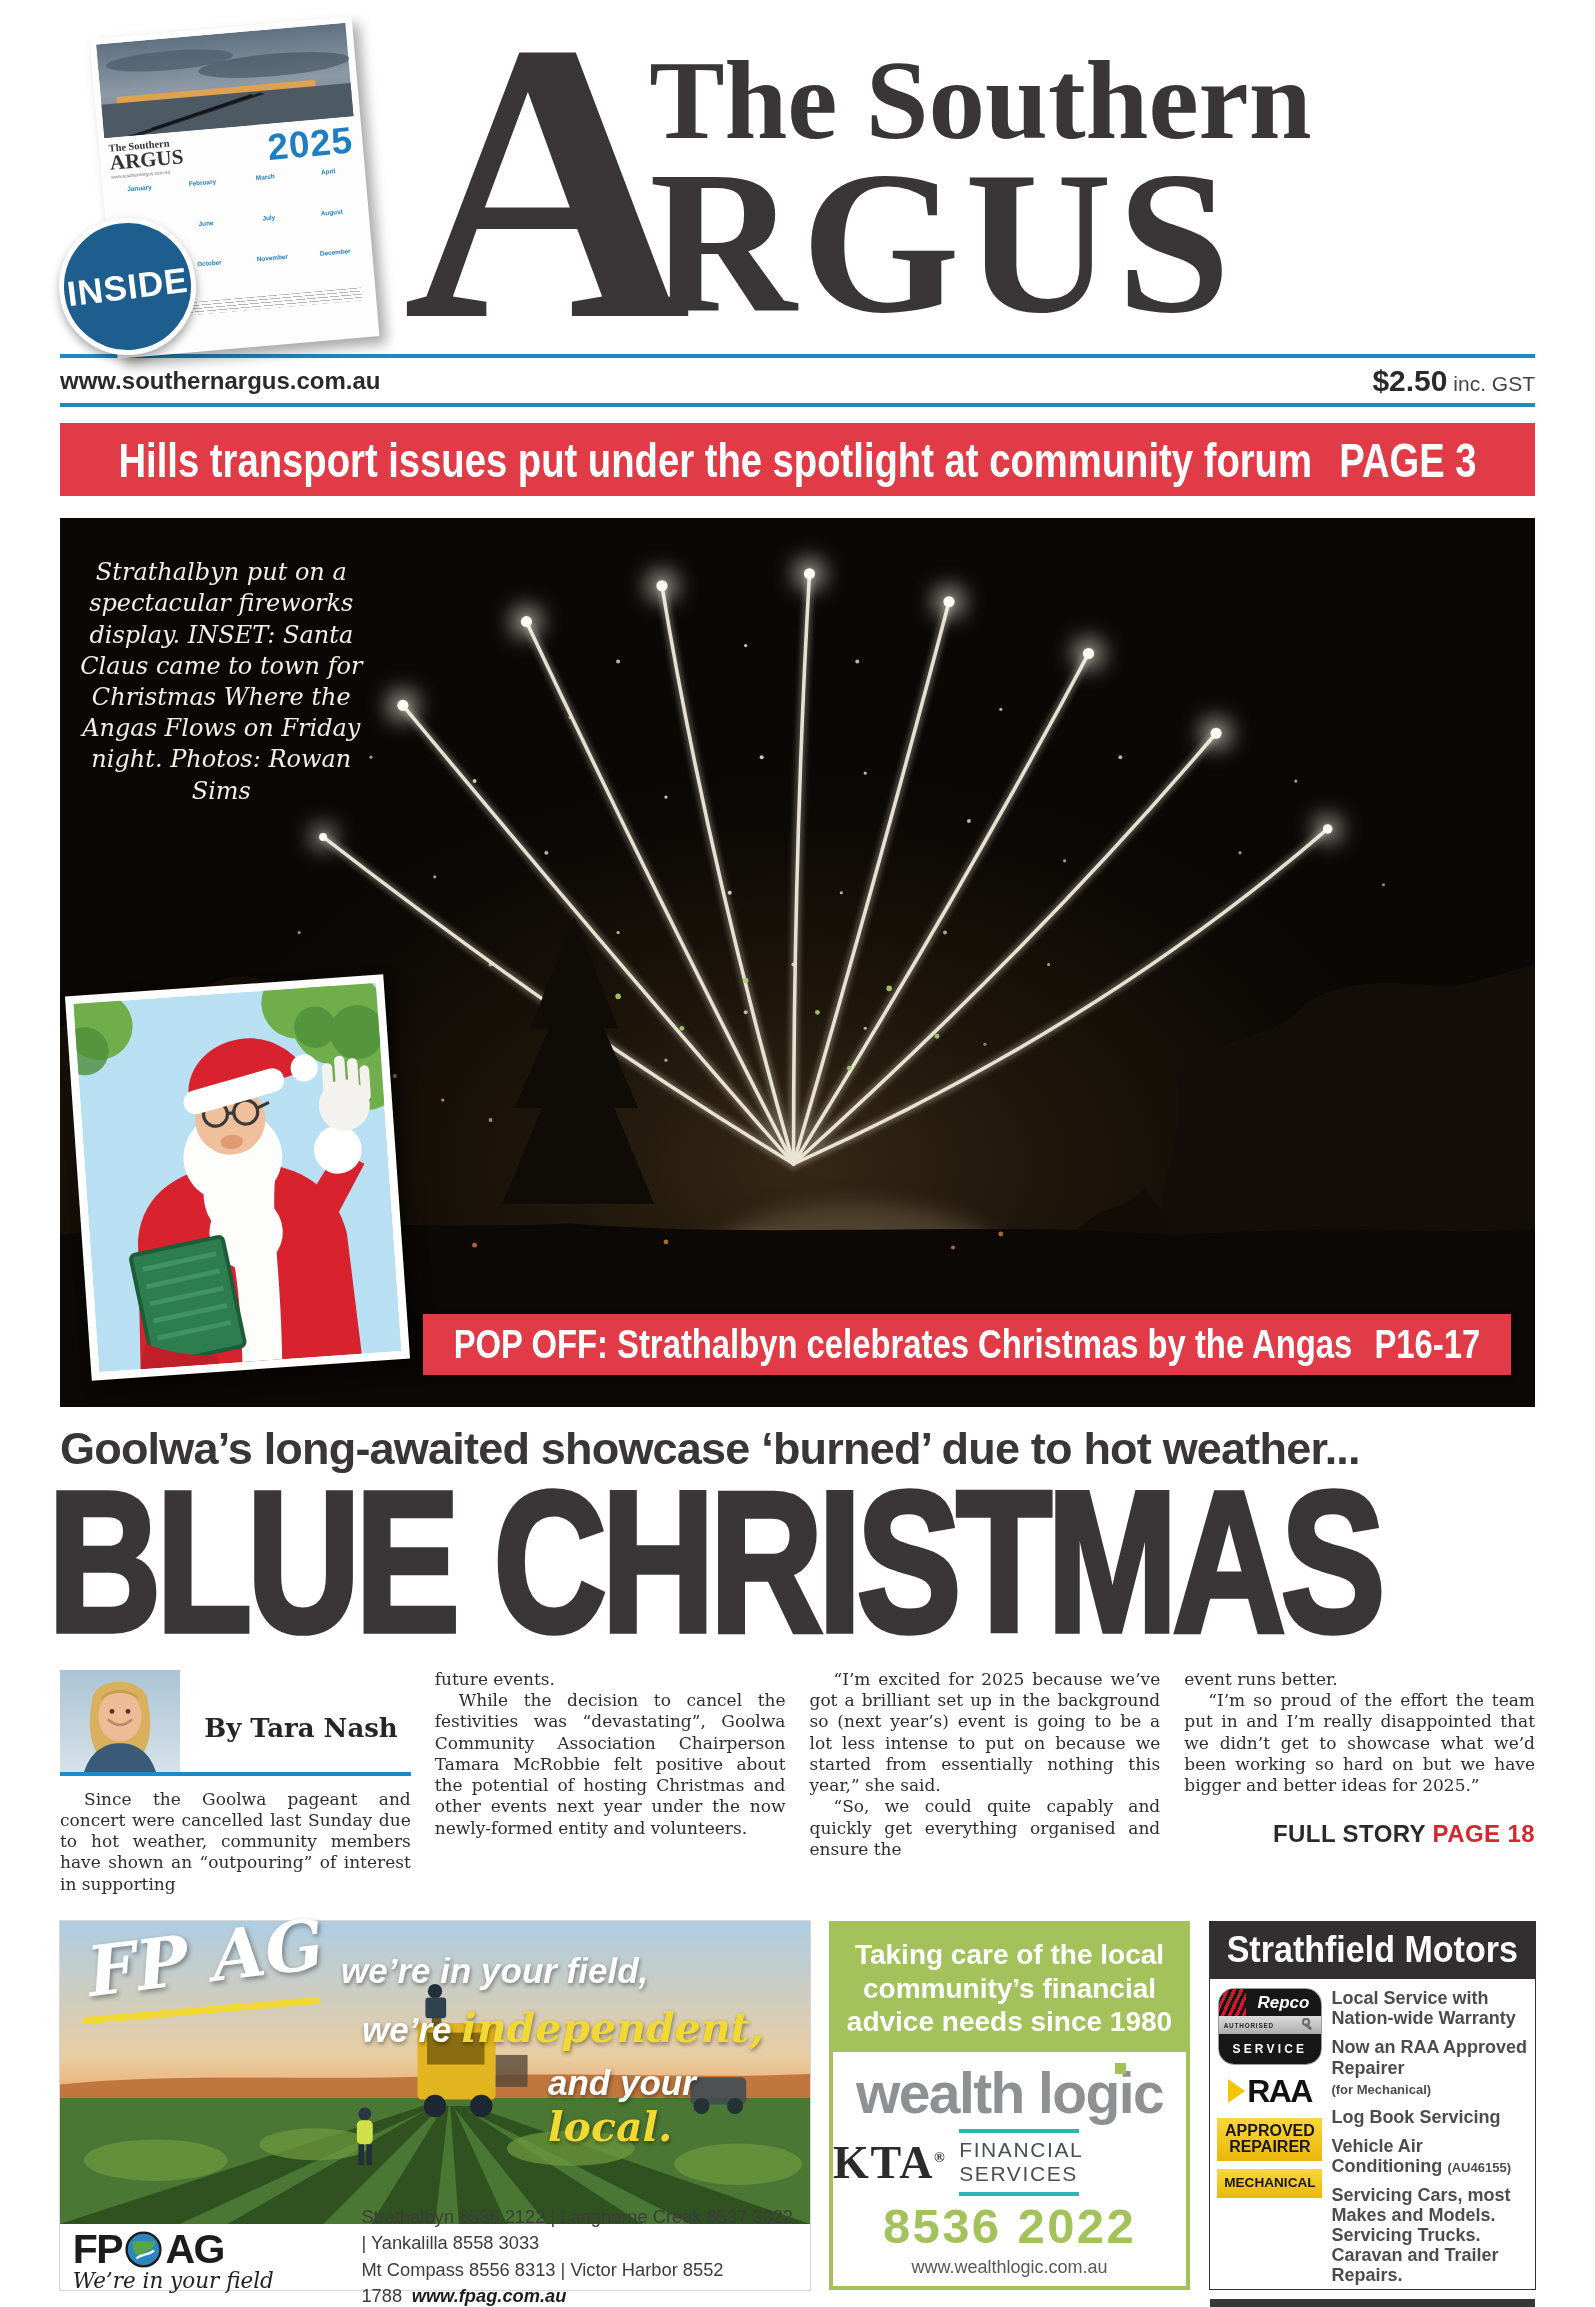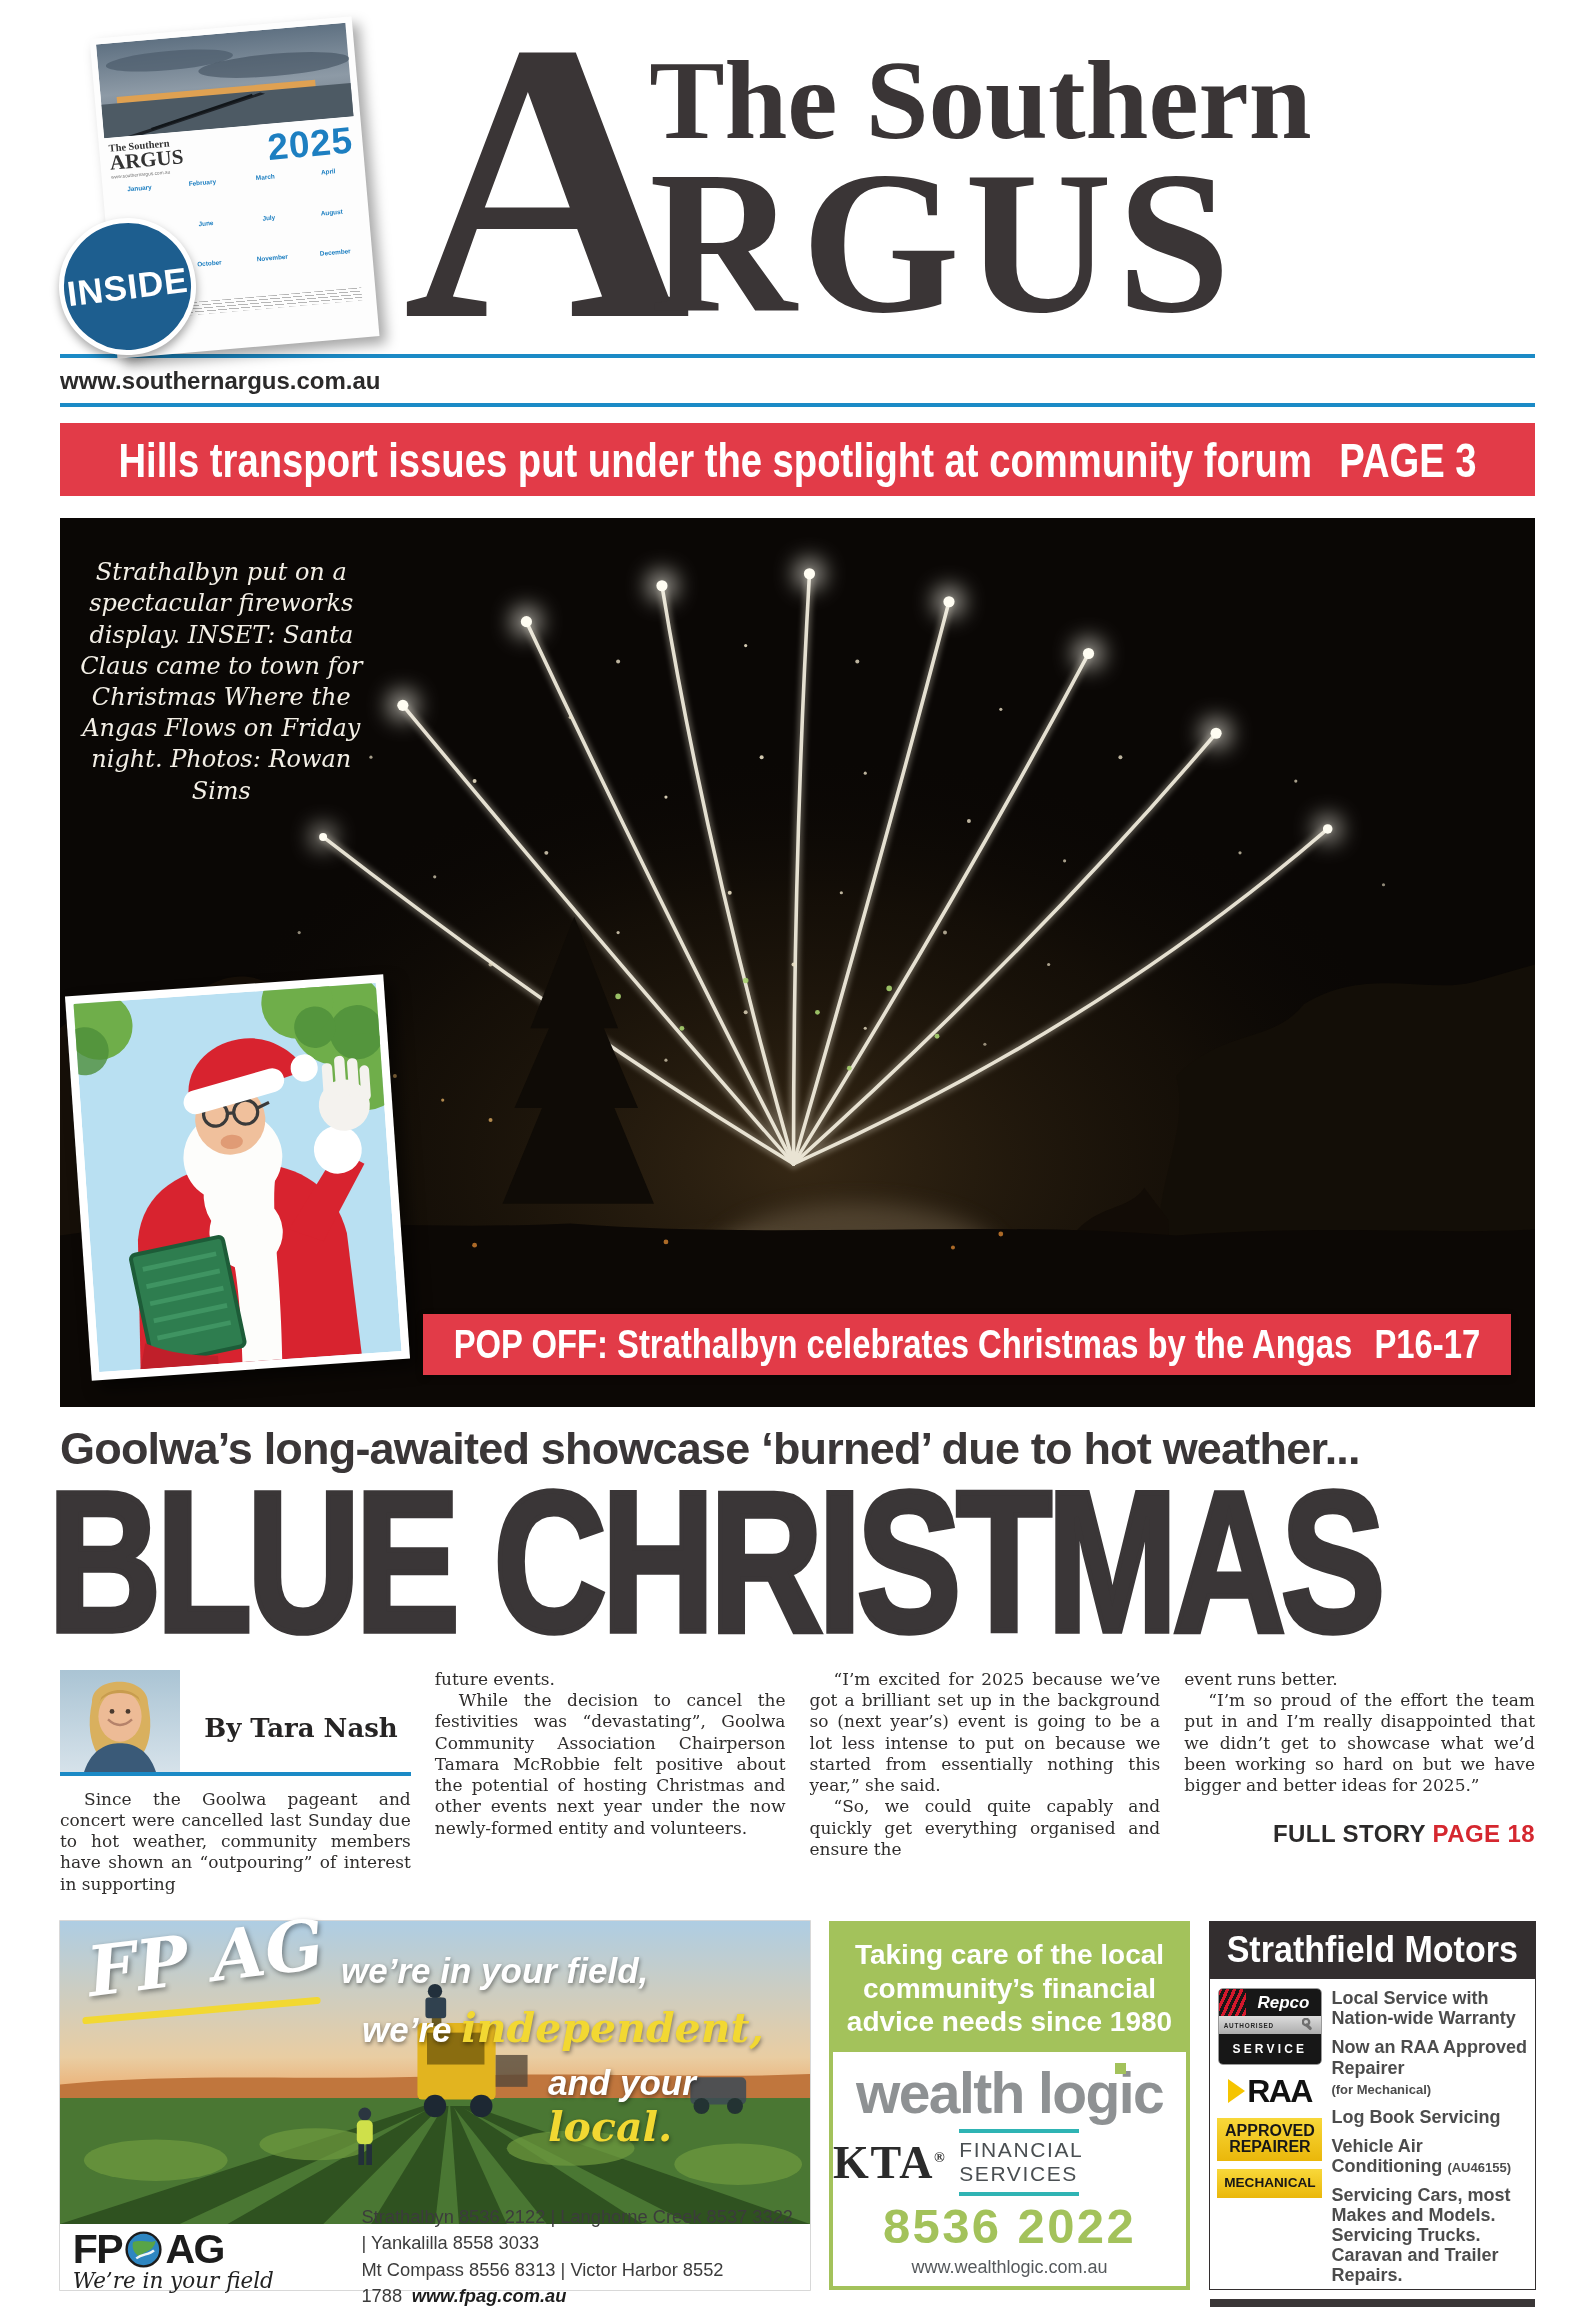--- a/index.html
+++ b/index.html
@@ -106,21 +106,21 @@
   .wl-web { font-size:18px; color:#55595c; }
 
   
   .ad-sm { width:327px; flex:none; background:#fff; border:1.6px solid #332e2f; display:flex; flex-direction:column; }
   .sm-stripe-silver { height:6.4px; background:linear-gradient(#e8e8e8,#b9b9b9); }
   .sm-stripe-red { height:4px; background:#c0272d; }
   .sm-title { background:#332e2f; color:#fff; text-align:center; padding:6.4px 0 8px; }
   .sm-title-inner { display:inline-block; transform:scaleX(0.92); font-weight:bold; font-size:37px; white-space:nowrap; }
   .sm-body { flex:1; display:flex; gap:8px; padding:9.6px 6.4px 4.8px; }
   .sm-logos { width:107px; flex:none; display:flex; flex-direction:column; align-items:center; gap:8px; }
-  .repco-badge { width:104px; border:1.6px solid #9a9a9a; border-radius:5px; overflow:hidden; background:#fff; }
+  .repco-badge { width:104px; border:1.6px solid #9a9a9a; border-radius:16px; overflow:hidden; background:#fff; }
   .repco-top { height:27px; background:#171717; display:flex; align-items:center; }
   .repco-hatch { width:27px; height:100%; background:repeating-linear-gradient(115deg,#d5182c 0 3.2px, #171717 3.2px 6.4px); }
   .repco-name { flex:1; text-align:center; color:#fff; font-style:italic; font-weight:bold; font-size:17px; }
   .repco-mid { height:17.6px; background:linear-gradient(#dcdcdc,#adadad); display:flex; align-items:center; justify-content:space-between; padding:0 4.8px; }
   .repco-auth { font-size:6.4px; font-weight:bold; color:#262626; letter-spacing:0.8px; }
   .repco-low { height:30px; background:#171717; color:#fff; font-weight:bold; font-size:12px; letter-spacing:3.2px; display:flex; align-items:center; justify-content:center; }
   .raa-row { display:flex; align-items:center; gap:2.4px; }
   .raa-chev { width:0; height:0; border-top:12.8px solid transparent; border-bottom:12.8px solid transparent; border-left:17.6px solid #f5c400; }
   .raa-txt { font-weight:bold; font-size:32px; letter-spacing:-1.6px; color:#111; }
   .sm-yellow { width:105px; background:linear-gradient(#f8d83a,#eab70a); color:#171717; text-align:center; font-weight:bold; padding:4.8px 1.6px; line-height:1.05; }
@@ -225,20 +225,23 @@
       </div>
       <div class="inside-badge">
         <span>INSIDE</span>
       </div>
     </div>
   </div>
 
   <div class="rule-blue"></div>
   <div class="infobar">
     <div class="info-site">www.southernargus.com.au</div>
+    <div class="info-price">
+      <span class="price-main">$2.50</span><span class="price-note"> inc. GST</span>
+    </div>
   </div>
   <div class="rule-blue"></div>
 
   <div class="banner">
     <div class="banner-inner">
       <span>Hills transport issues put under the spotlight at community forum</span><span class="banner-page">PAGE 3</span>
     </div>
   </div>
 
   <div class="lead-photo">

